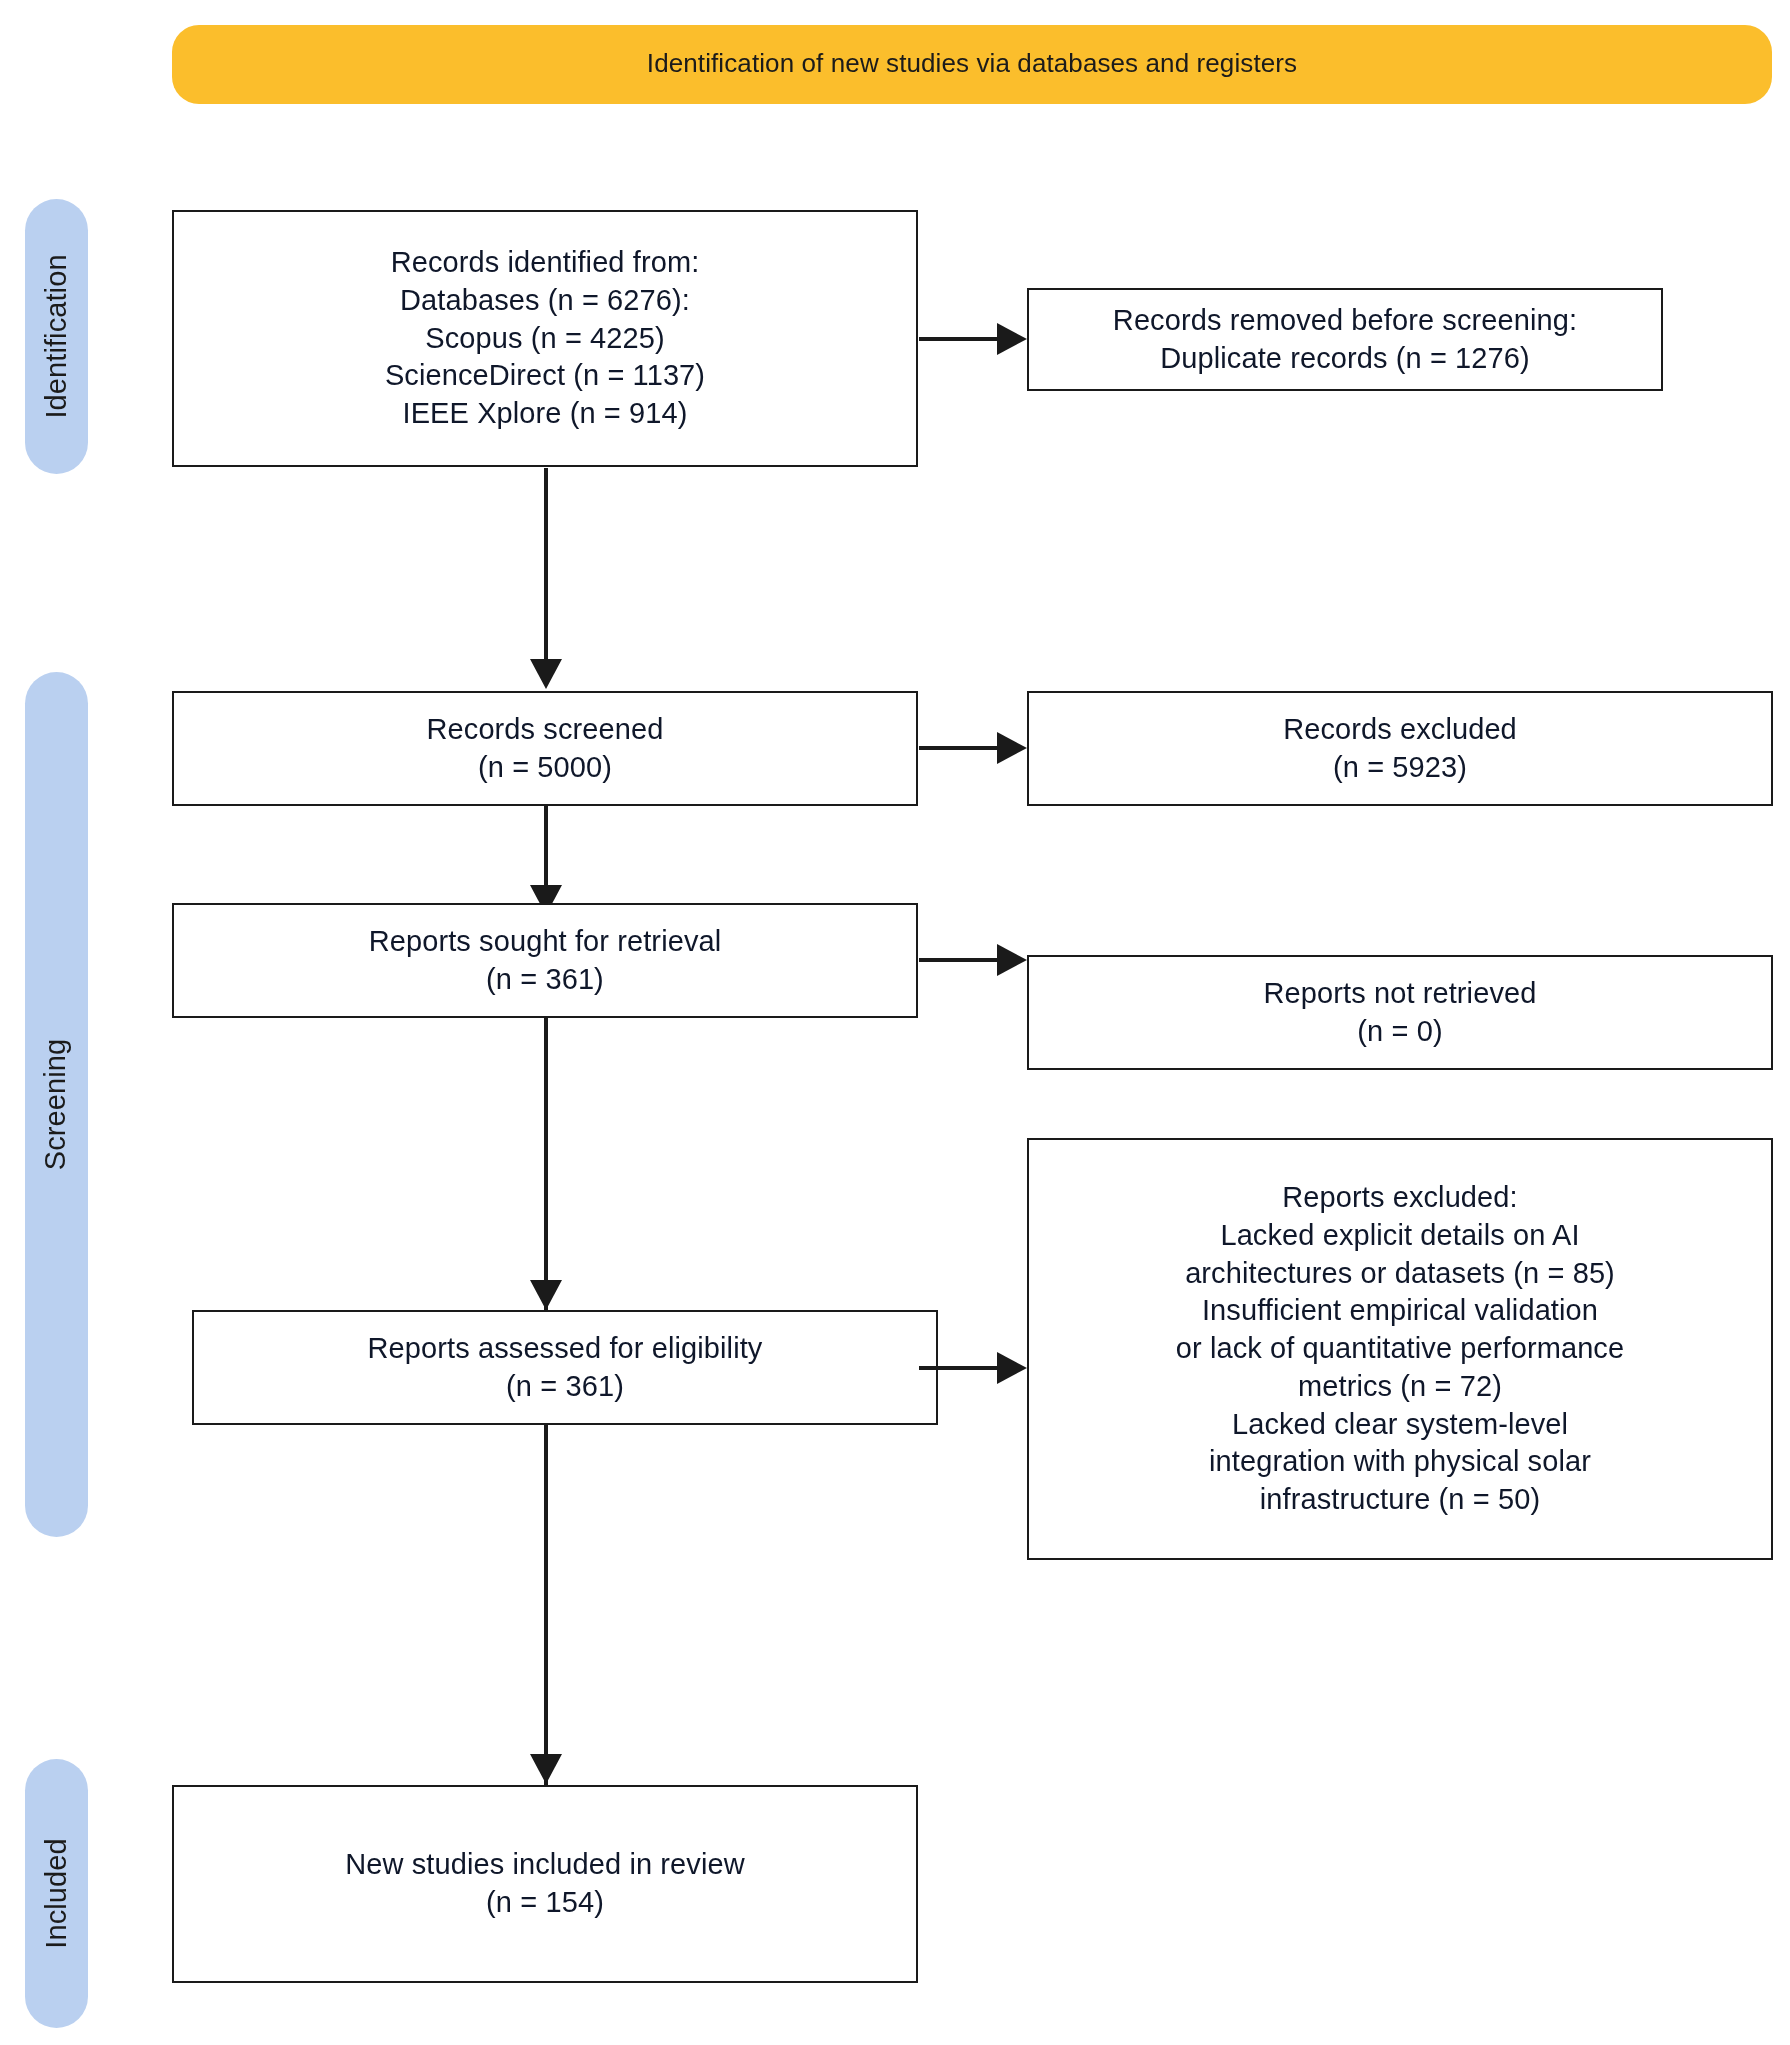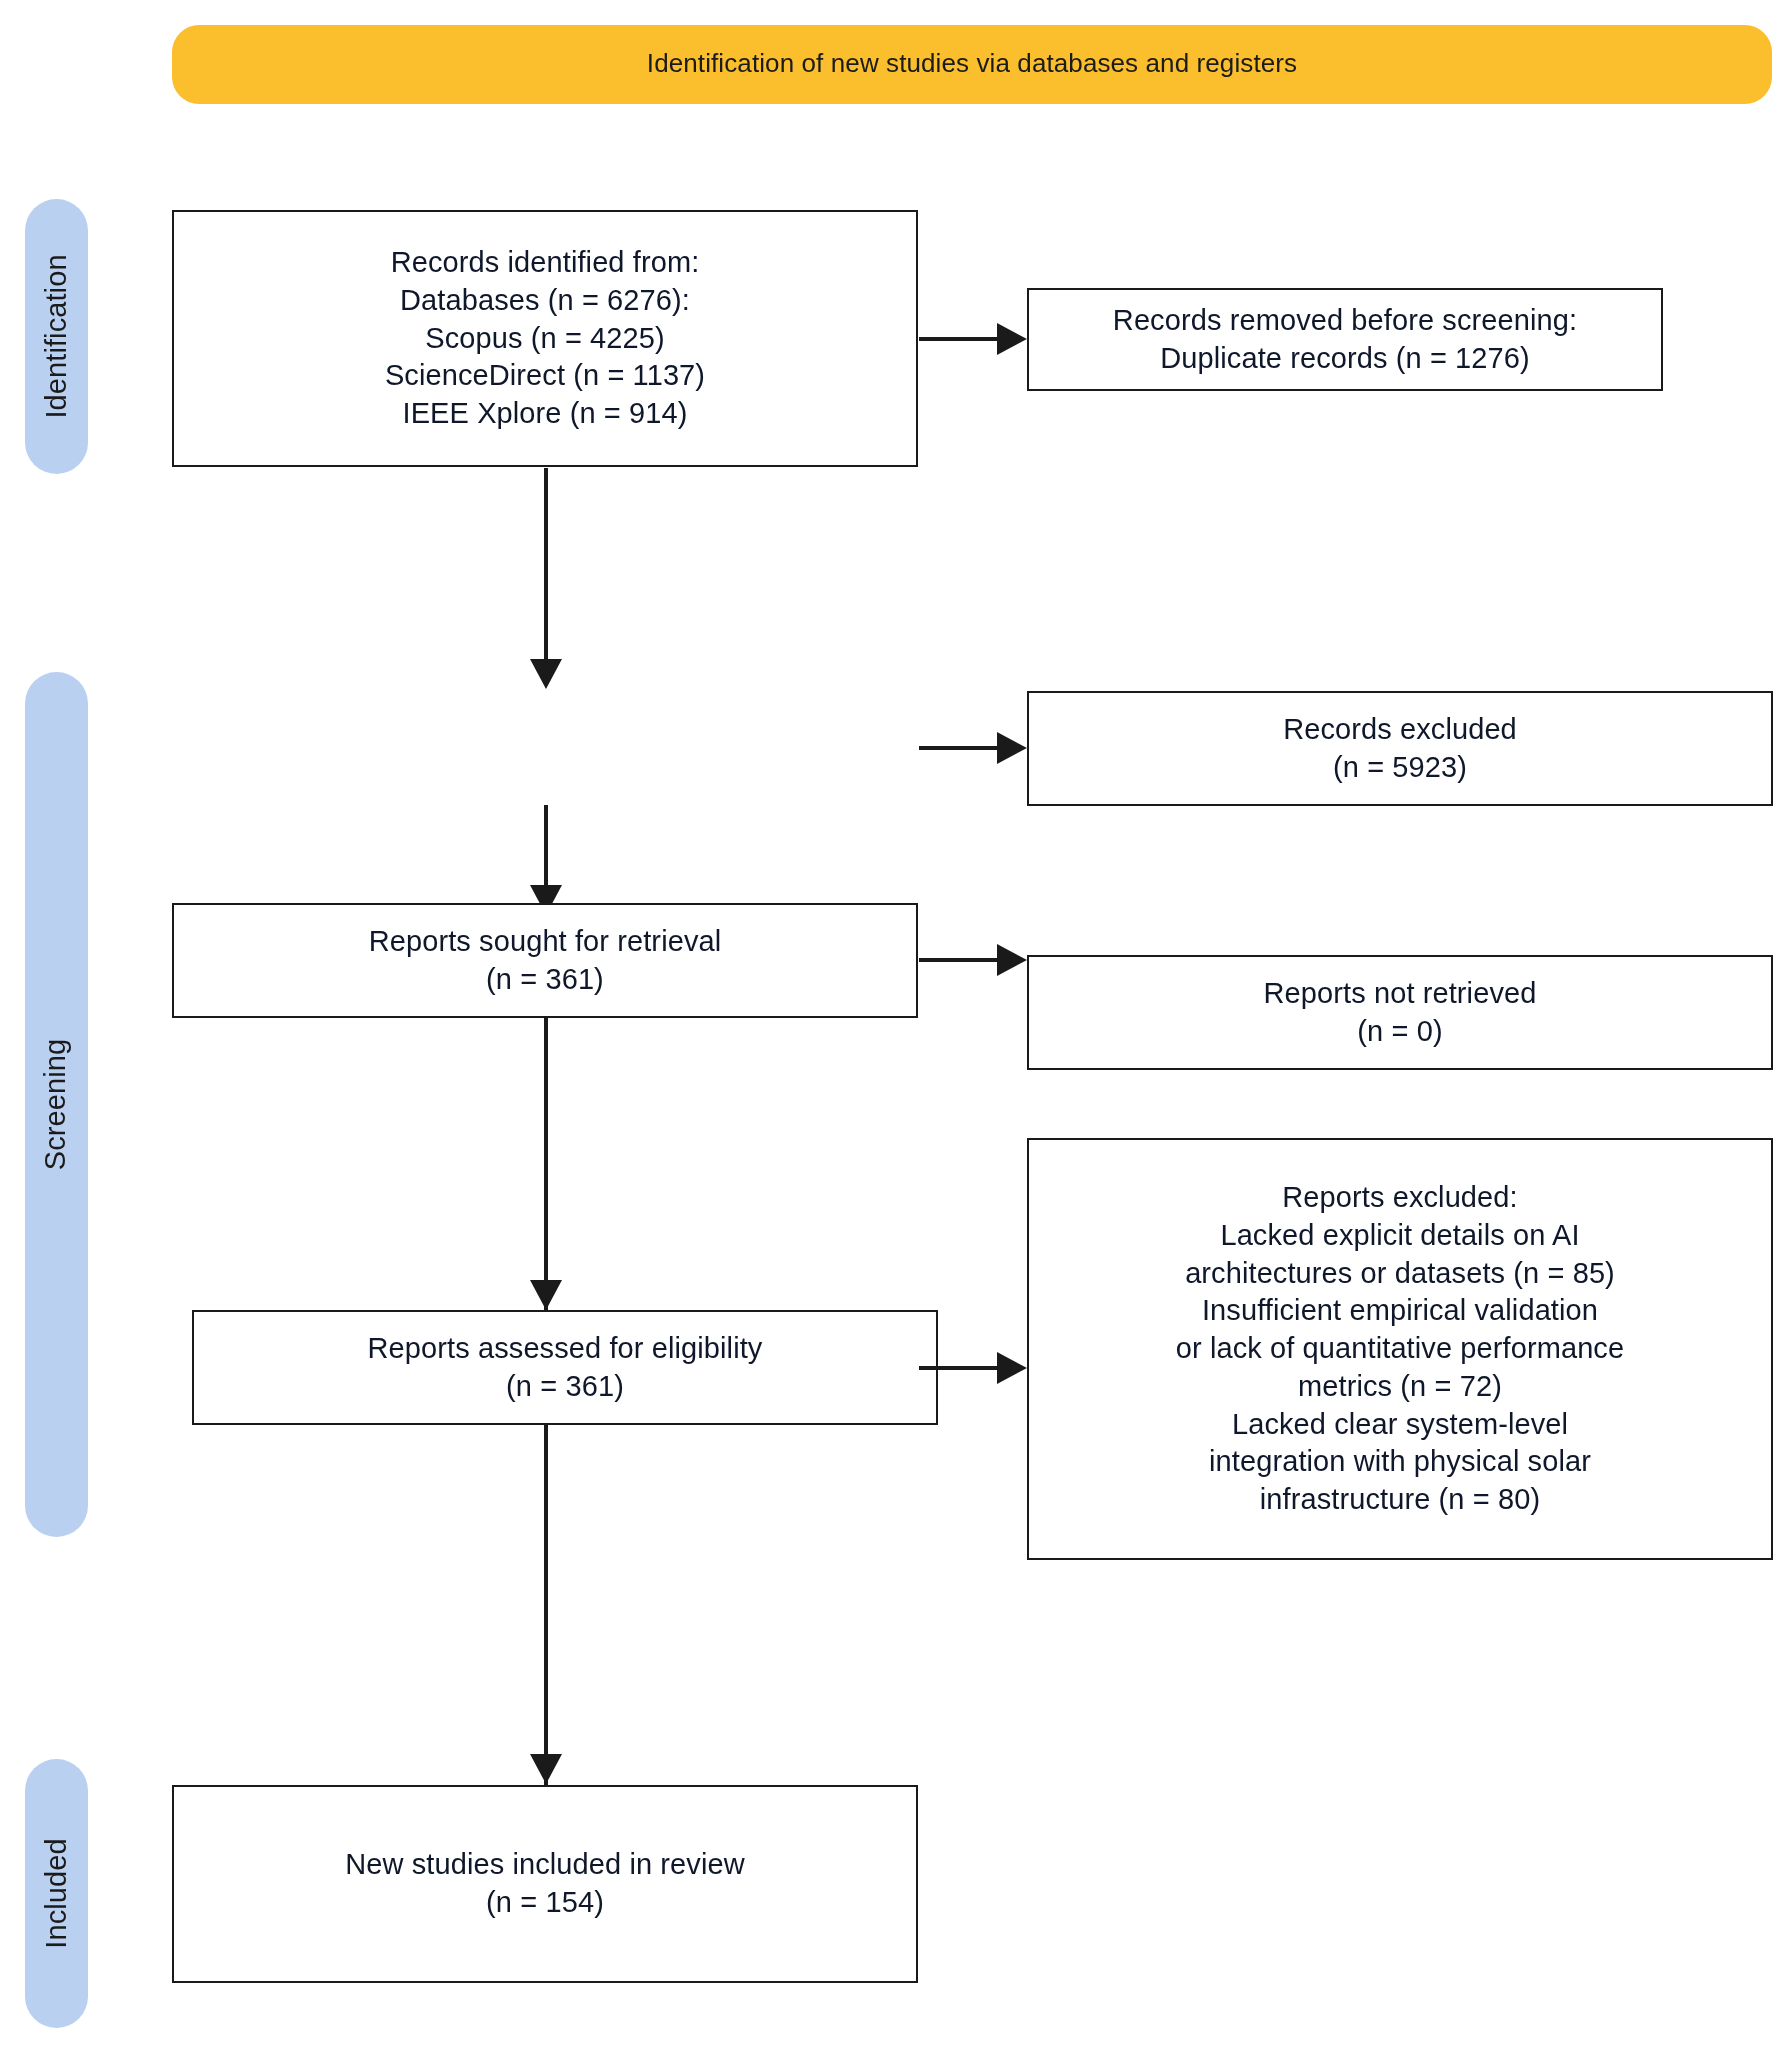--- a/index.html
+++ b/index.html
@@ -136,20 +136,24 @@
     <span class="box-text">Records removed before screening:
 Duplicate records (n = 1276)</span>
   </div>
 
   <div class="conn conn-h" style="left:919px; top:337px; width:78px;"></div>
   <div class="arrow-right" style="left:997px; top:323px;"></div>
 
   <div class="conn conn-v" style="left:544px; top:468px; height:193px;"></div>
   <div class="arrow-down" style="left:530px; top:659px;"></div>
 
+  <div class="box" style="left:172px; top:691px; width:746px; height:115px;">
+    <span class="box-text">Records screened
+(n = 5000)</span>
+  </div>
 
   <div class="box" style="left:1027px; top:691px; width:746px; height:115px;">
     <span class="box-text">Records excluded
 (n = 5923)</span>
   </div>
 
   <div class="conn conn-h" style="left:919px; top:746px; width:78px;"></div>
   <div class="arrow-right" style="left:997px; top:732px;"></div>
 
   <div class="conn conn-v" style="left:544px; top:805px; height:81px;"></div>
@@ -178,21 +182,21 @@
 
   <div class="box" style="left:1027px; top:1138px; width:746px; height:422px;">
     <span class="box-text">Reports excluded:
 Lacked explicit details on AI
 architectures or datasets (n = 85)
 Insufficient empirical validation
 or lack of quantitative performance
 metrics (n = 72)
 Lacked clear system-level
 integration with physical solar
-infrastructure (n = 80)</span>
+infrastructure (n = 50)</span>
   </div>
 
   <div class="conn conn-h" style="left:919px; top:1366px; width:78px;"></div>
   <div class="arrow-right" style="left:997px; top:1352px;"></div>
 
   <div class="conn conn-v" style="left:544px; top:1425px; height:360px;"></div>
   <div class="arrow-down" style="left:530px; top:1754px;"></div>
 
   <div class="box" style="left:172px; top:1785px; width:746px; height:198px;">
     <span class="box-text">New studies included in review

